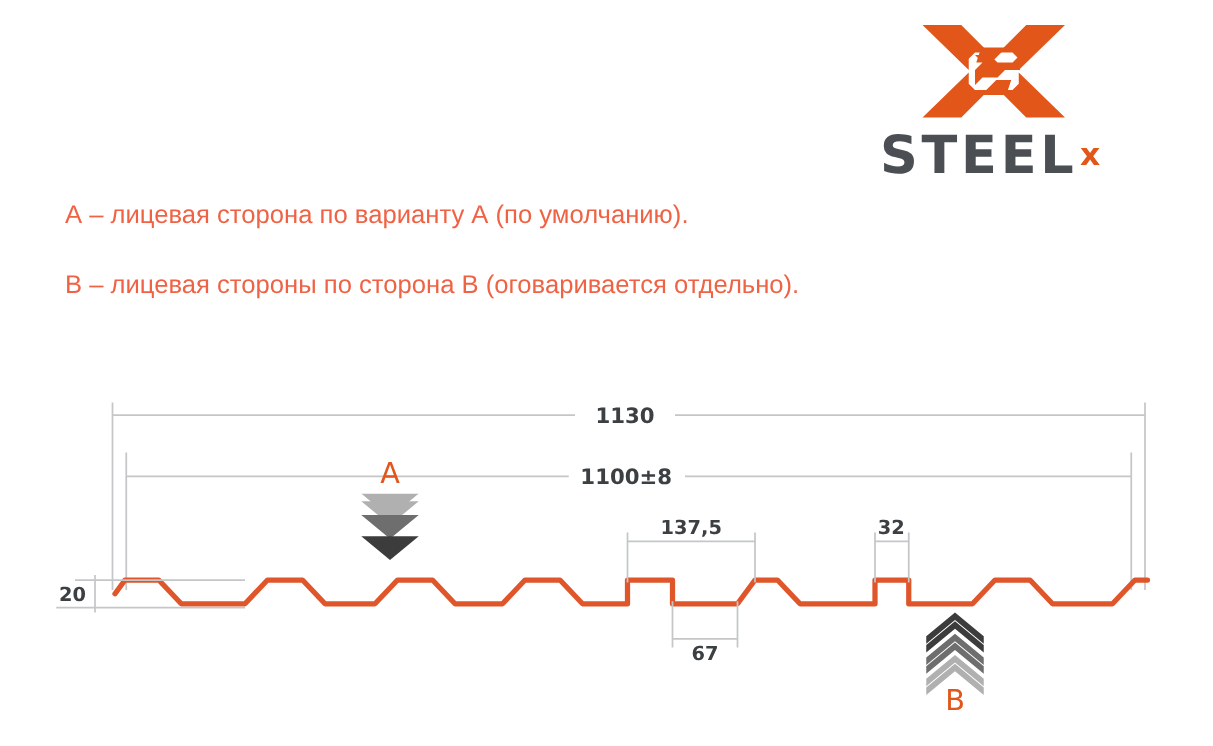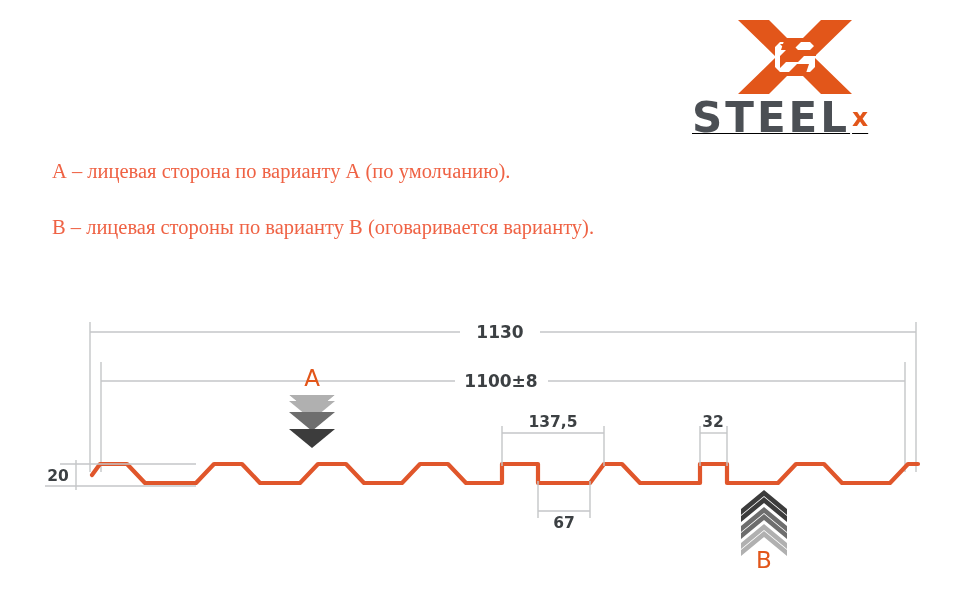--- a/index.html
+++ b/index.html
@@ -32,27 +32,26 @@
   }
   .logo-mark {
     position: absolute;
     left: 48px;
     top: 0;
     width: 118px;
     height: 78px;
   }
   .logo-wordmark {
     position: absolute;
-    left: 4px;
+    left: 16px;
     top: 84px;
     width: 216px;
     height: 44px;
-    line-height: 32px;
+    line-height: 44px;
     white-space: nowrap;
-    text-decoration: underline;
   }
   .logo-word {
     font-family: "DejaVu Sans", sans-serif;
     font-size: 42px;
     font-weight: bold;
     letter-spacing: 3px;
     color: #4b4f54;
     vertical-align: baseline;
   }
   .logo-x {
@@ -63,21 +62,21 @@
     vertical-align: super;
     margin-left: 2px;
   }
 
   
   .note {
     position: absolute;
     left: 52px;
     color: #ef6244;
     font-size: 20.5px;
-    font-family: Liberation Serif, serif;
+    font-family: Liberation Sans, sans-serif;
     white-space: nowrap;
     letter-spacing: 0px;
   }
   .note-a { top: 160px; }
   .note-b { top: 216px; }
 
   
   .drawing {
     position: absolute;
     left: 0;
@@ -123,21 +122,21 @@
           <path d="M49 58 L69 58 L73 46 L61 46 Z"></path>
         </g>
       </svg>
     </div>
     <div class="logo-wordmark">
       <span class="logo-word">STEEL</span><span class="logo-x">x</span>
     </div>
   </div>
 
   <div class="note note-a">А – лицевая сторона по варианту А (по умолчанию).</div>
-  <div class="note note-b">В – лицевая стороны по варианту В (оговаривается варианту).</div>
+  <div class="note note-b">В – лицевая стороны по сторона В (оговаривается отдельно).</div>
 
   <div class="drawing">
     <svg width="970" height="290" viewBox="0 0 970 290" xmlns="http://www.w3.org/2000/svg">
 
       <g stroke="#c4c6c8" stroke-width="1.4" fill="none">
 
         <line x1="90" y1="22" x2="90" y2="172"></line>
         <line x1="916" y1="22" x2="916" y2="172"></line>
 
         <line x1="101" y1="62" x2="101" y2="172"></line>

